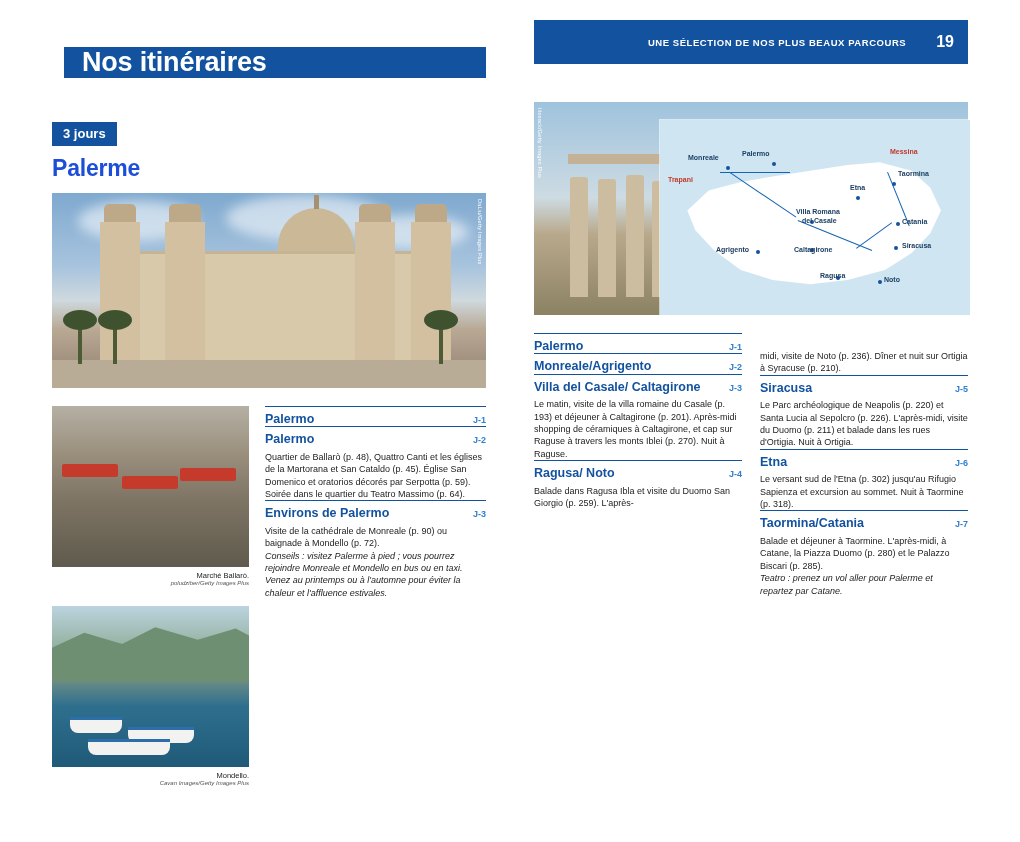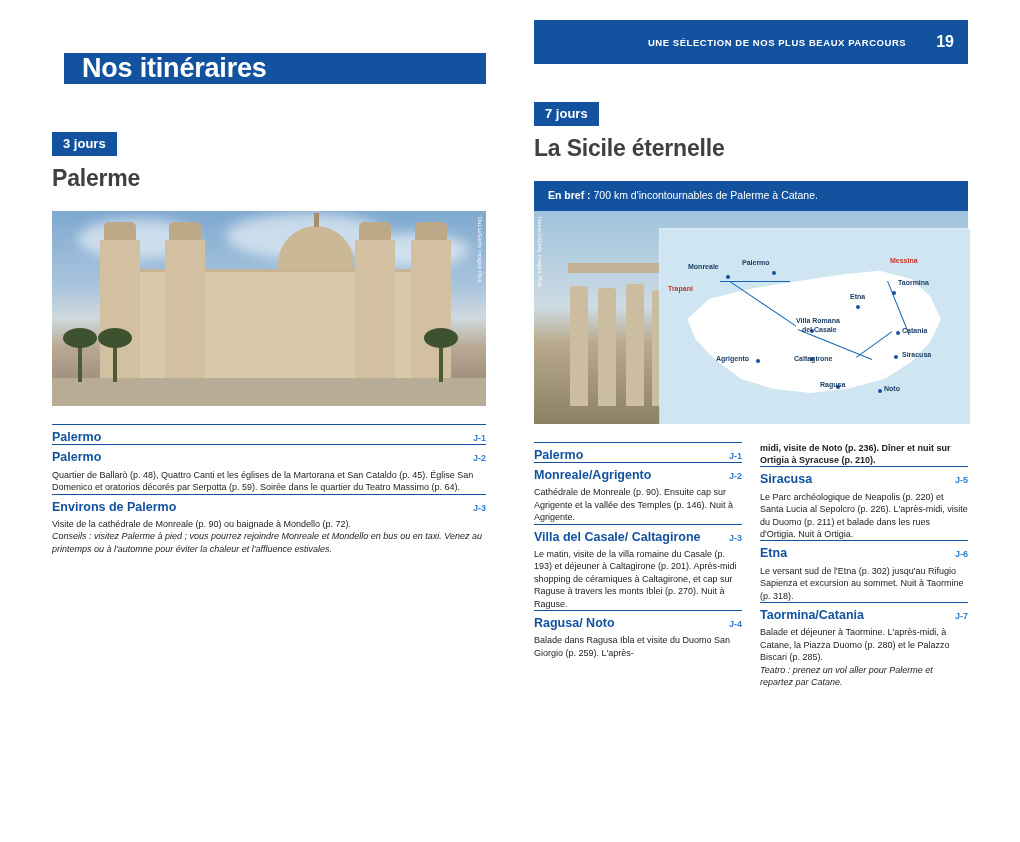--- a/index.html
+++ b/index.html
@@ -29,23 +29,23 @@
     padding: 40px 24px 20px 52px;
   }
   .page-right {
     width: 510px;
     padding: 20px 52px 20px 24px;
   }
 
   
   .left-header {
     display: flex;
-    align-items: flex-end;
+    align-items: center;
     height: 44px;
-    margin-bottom: 48px;
+    margin-bottom: 38px;
   }
   .left-header-bar {
     width: 8px;
     background: #12529f;
   }
   .left-header-box {
     flex: 1;
     background: #12529f;
     display: flex;
     align-items: center;
@@ -91,22 +91,22 @@
     background: #12529f;
     color: #ffffff;
     font-size: 13px;
     font-weight: bold;
     padding: 4px 11px 5px;
     margin-bottom: 9px;
   }
   .itin-title {
     font-size: 23px;
     font-weight: bold;
-    color: #404040;
-    margin: 0 0 19px;
+    color: #1d4ed8;
+    margin: 0 0 11px;
     letter-spacing: -0.2px;
   }
   .enbref {
     background: #12529f;
     color: #ffffff;
     font-size: 10.5px;
     padding: 8px 14px 9px;
     line-height: 1.2;
   }
   .enbref b {
@@ -404,20 +404,38 @@
       <div class="tower t4"></div>
       <div class="plaza"></div>
       <div class="palm" style="left:6%;"></div>
       <div class="palm" style="left:14%;"></div>
       <div class="palm" style="right:10%;"></div>
       <div class="credit-vert">DaLiu/Getty Images Plus</div>
     </div>
 
     <div class="content-left">
 
+      <div class="photo-col">
+        <div class="photo market">
+          <div class="awning" style="left:10px;top:58px;"></div>
+          <div class="awning" style="left:70px;top:70px;"></div>
+          <div class="awning" style="left:128px;top:62px;"></div>
+        </div>
+        <div class="photo-caption">Marché Ballarò.</div>
+        <div class="photo-credit">poludziber/Getty Images Plus</div>
+
+        <div class="photo harbour" style="margin-top:18px;">
+          <div class="hill"></div>
+          <div class="boat" style="left:18px;bottom:34px;width:52px;"></div>
+          <div class="boat" style="left:76px;bottom:24px;width:66px;"></div>
+          <div class="boat" style="left:36px;bottom:12px;width:82px;"></div>
+        </div>
+        <div class="photo-caption">Mondello.</div>
+        <div class="photo-credit">Cavan Images/Getty Images Plus</div>
+      </div>
 
       <div class="text-col">
 
         <div>
           <div class="day-head">
             <span class="name">Palermo</span>
             <span class="jour">J-1</span>
           </div>
         </div>
 
@@ -442,27 +460,20 @@
     </div>
   </div>
 
   <div class="page page-right">
 
     <div class="right-header">
       <span class="running">UNE SÉLECTION DE NOS PLUS BEAUX PARCOURS</span>
       <span class="folio">19</span>
     </div>
 
-    <div>
-      <div class="duration-tag">7 jours</div>
-      <h2 class="itin-title">La Sicile éternelle</h2>
-      <div class="enbref">
-        <b>En bref :</b><span> 700 km d'incontournables de Palerme à Catane.</span>
-      </div>
-    </div>
 
     <div class="hero hero-right" style="height:213px;overflow:visible;">
       <div class="credit-vert" style="left:3px;right:auto;color:#ffffff;">litosack/Getty Images Plus</div>
       <div class="ruins-arch" style="left:34px;top:52px;width:96px;height:10px;"></div>
       <div class="ruins-col" style="left:36px;height:120px;"></div>
       <div class="ruins-col" style="left:64px;height:118px;"></div>
       <div class="ruins-col" style="left:92px;height:122px;"></div>
       <div class="ruins-col" style="left:118px;height:116px;"></div>
 
       <div class="map-card">
@@ -511,42 +522,41 @@
             <span class="name">Palermo</span>
             <span class="jour">J-1</span>
           </div>
         </div>
 
         <div>
           <div class="day-head">
             <span class="name">Monreale/Agrigento</span>
             <span class="jour">J-2</span>
           </div>
-          <div class="day-body">Cathédrale de Monreale (p. 90). Ensuite cap sur Agrigente et la vallée des Temples (p. 146). Nuit à Agrigente.</div>
         </div>
 
         <div>
           <div class="day-head">
             <span class="name">Villa del Casale/ Caltagirone</span>
             <span class="jour">J-3</span>
           </div>
           <div class="day-body">Le matin, visite de la villa romaine du Casale (p. 193) et déjeuner à Caltagirone (p. 201). Après-midi shopping de céramiques à Caltagirone, et cap sur Raguse à travers les monts Iblei (p. 270). Nuit à Raguse.</div>
         </div>
 
         <div>
           <div class="day-head">
             <span class="name">Ragusa/ Noto</span>
             <span class="jour">J-4</span>
           </div>
           <div class="day-body">Balade dans Ragusa Ibla et visite du Duomo San Giorgio (p. 259). L'après-</div>
         </div>
       </div>
 
       <div class="text-col">
-        <div class="day-body" style="margin-top:0;font-weight:bold;">midi, visite de Noto (p. 236). Dîner et nuit sur Ortigia à Syracuse (p. 210).</div>
+        <div class="day-body" style="margin-top:17px;">midi, visite de Noto (p. 236). Dîner et nuit sur Ortigia à Syracuse (p. 210).</div>
 
         <div>
           <div class="day-head">
             <span class="name">Siracusa</span>
             <span class="jour">J-5</span>
           </div>
           <div class="day-body">Le Parc archéologique de Neapolis (p. 220) et Santa Lucia al Sepolcro (p. 226). L'après-midi, visite du Duomo (p. 211) et balade dans les rues d'Ortigia. Nuit à Ortigia.</div>
         </div>
 
         <div>

